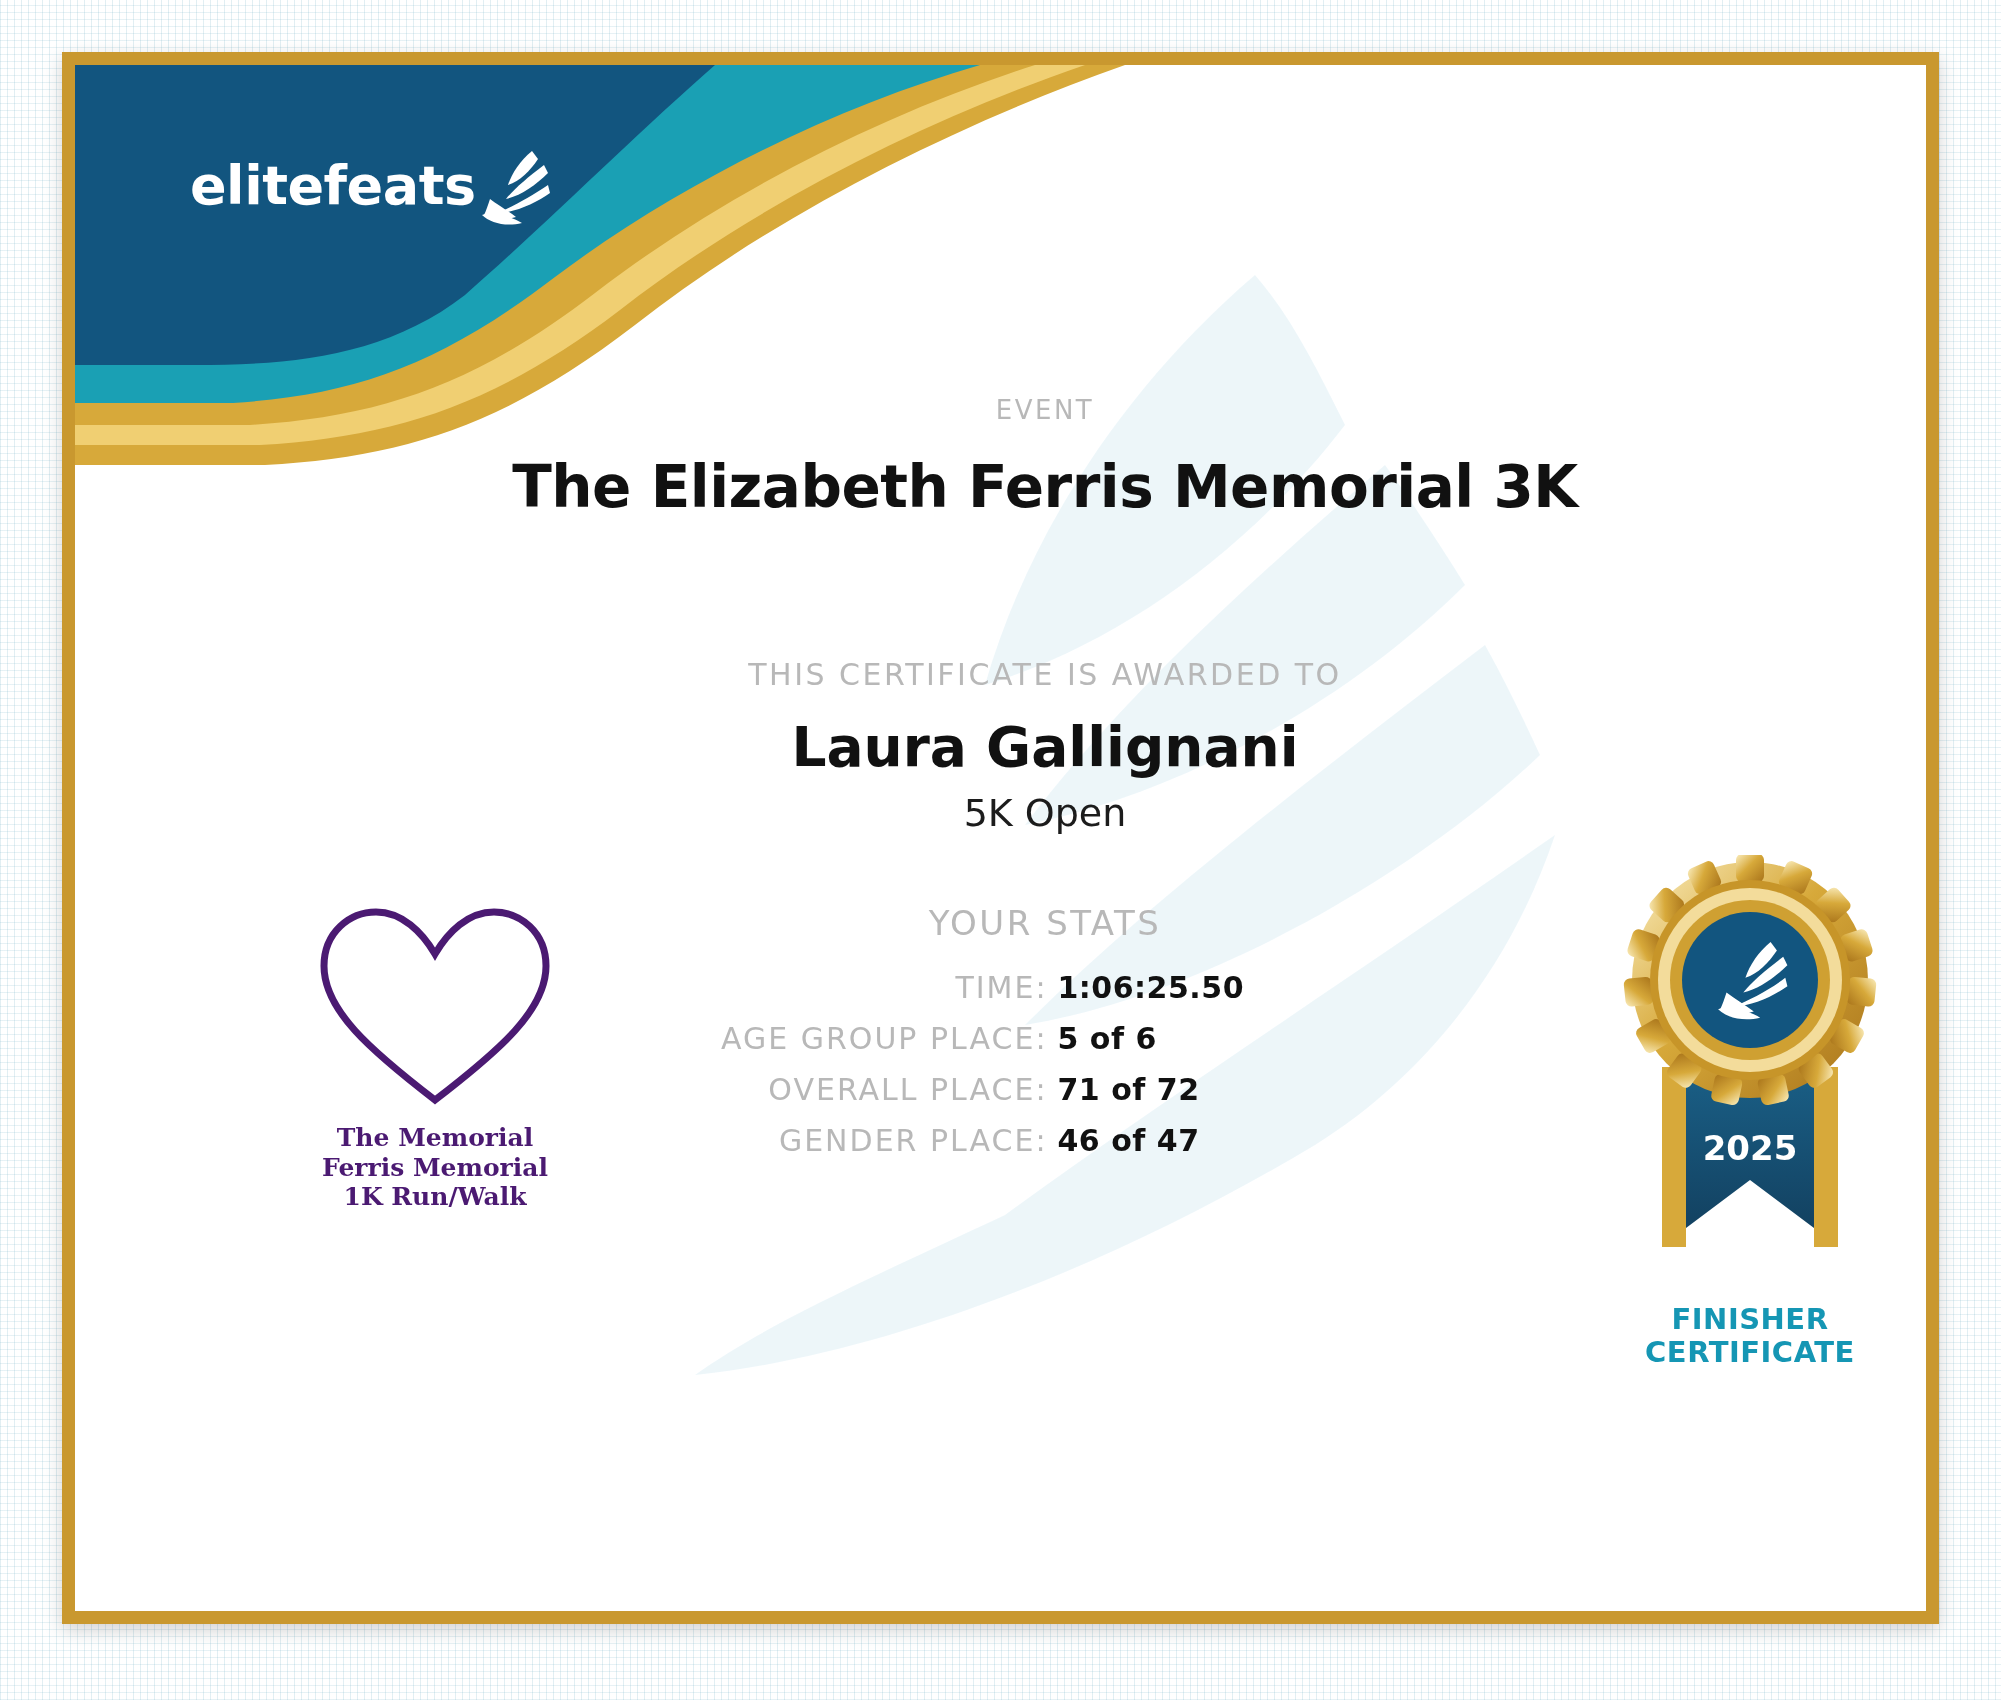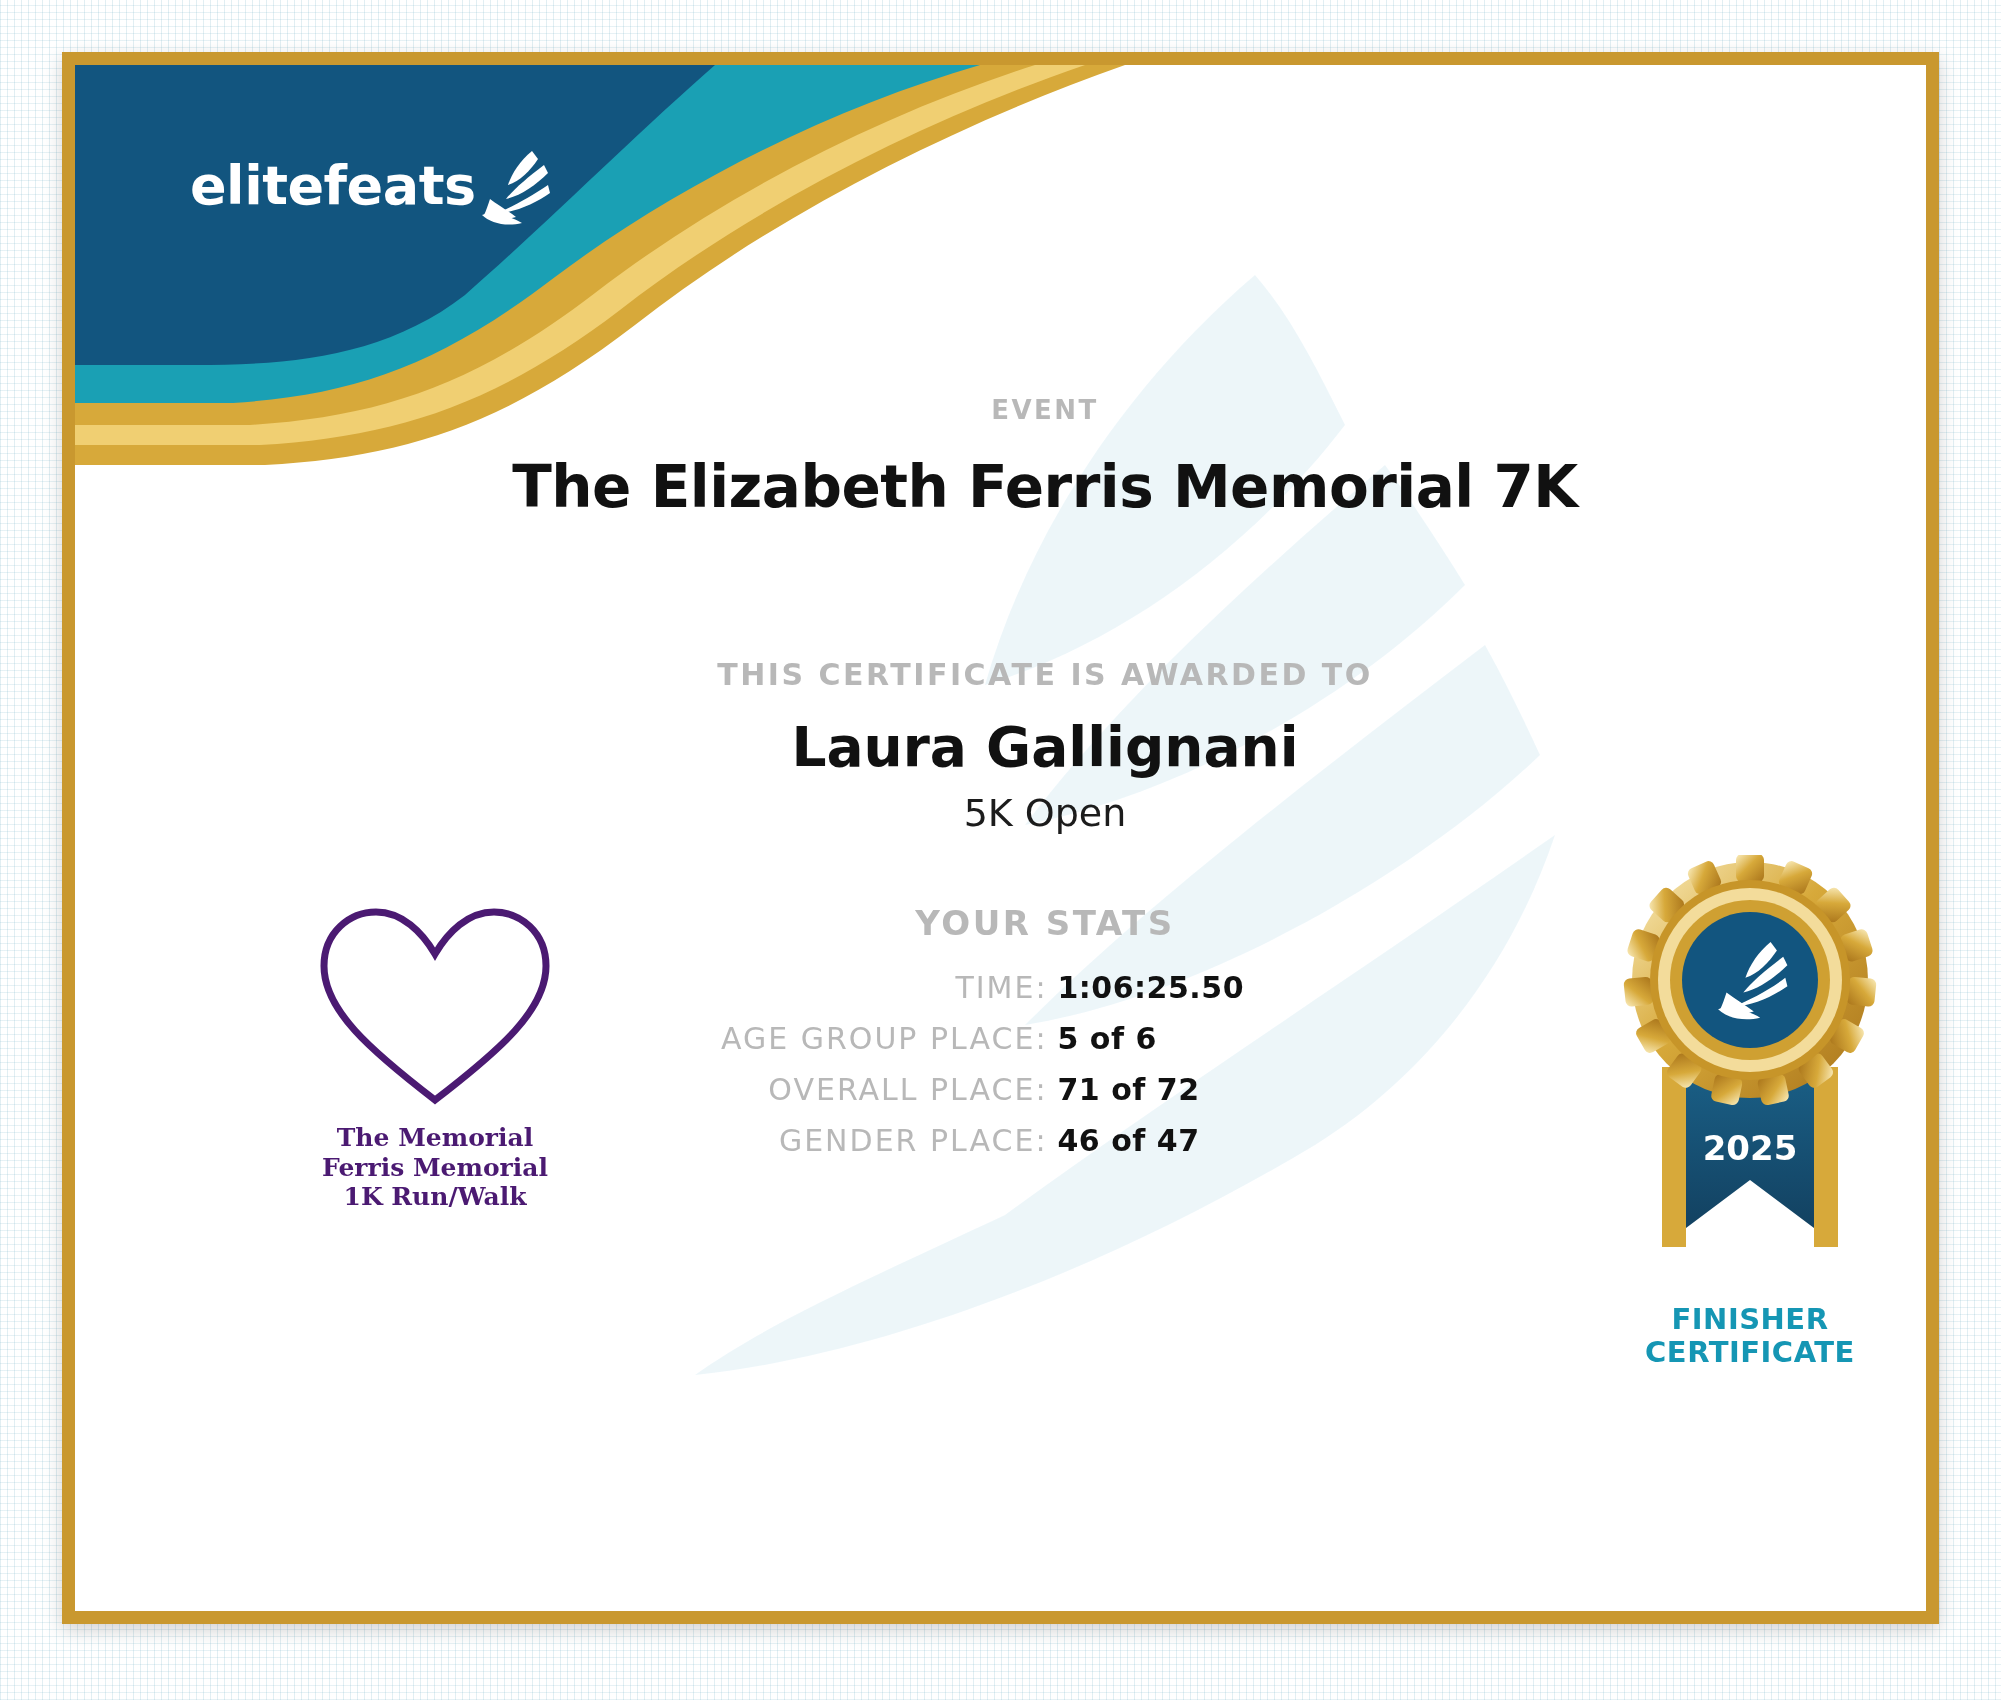--- a/index.html
+++ b/index.html
@@ -98,21 +98,21 @@
     left: 0;
     top: 0;
     width: 100%;
     height: 100%;
   }
   .label {
     color: #b8b8b8;
     letter-spacing: 2.5px;
     text-align: center;
     font-size: 26px;
-    font-weight: 700;
+    font-weight: 400;
   }
   .event-label {
     position: absolute;
     left: 620px;
     top: 330px;
     width: 700px;
   }
   .event-name {
     position: absolute;
     left: 350px;
@@ -257,21 +257,21 @@
           <path d="M68 36 C 50 48, 32 58, 18 64 C 34 64, 56 54, 70 44 Z"></path>
           <path d="M10 50 C 8 56, 6 62, 4 66 C 10 70, 24 72, 36 68 C 28 62, 18 56, 10 50 Z"></path>
           <path d="M2 66 C 10 74, 26 78, 42 74 C 36 70, 24 66, 14 62 Z"></path>
         </g>
       </svg>
     </div>
 
     <div class="content">
 
       <div class="label event-label">EVENT</div>
-      <div class="event-name">The Elizabeth Ferris Memorial 7K</div>
+      <div class="event-name">The Elizabeth Ferris Memorial 3K</div>
 
       <div class="label awarded-label">THIS CERTIFICATE IS AWARDED TO</div>
       <div class="participant-name">Laura Gallignani</div>
       <div class="division">5K Open</div>
 
       <div class="label stats-label">YOUR STATS</div>
 
       <div class="stats">
         <div class="stat-row">
           <div class="stat-key">TIME:</div>

